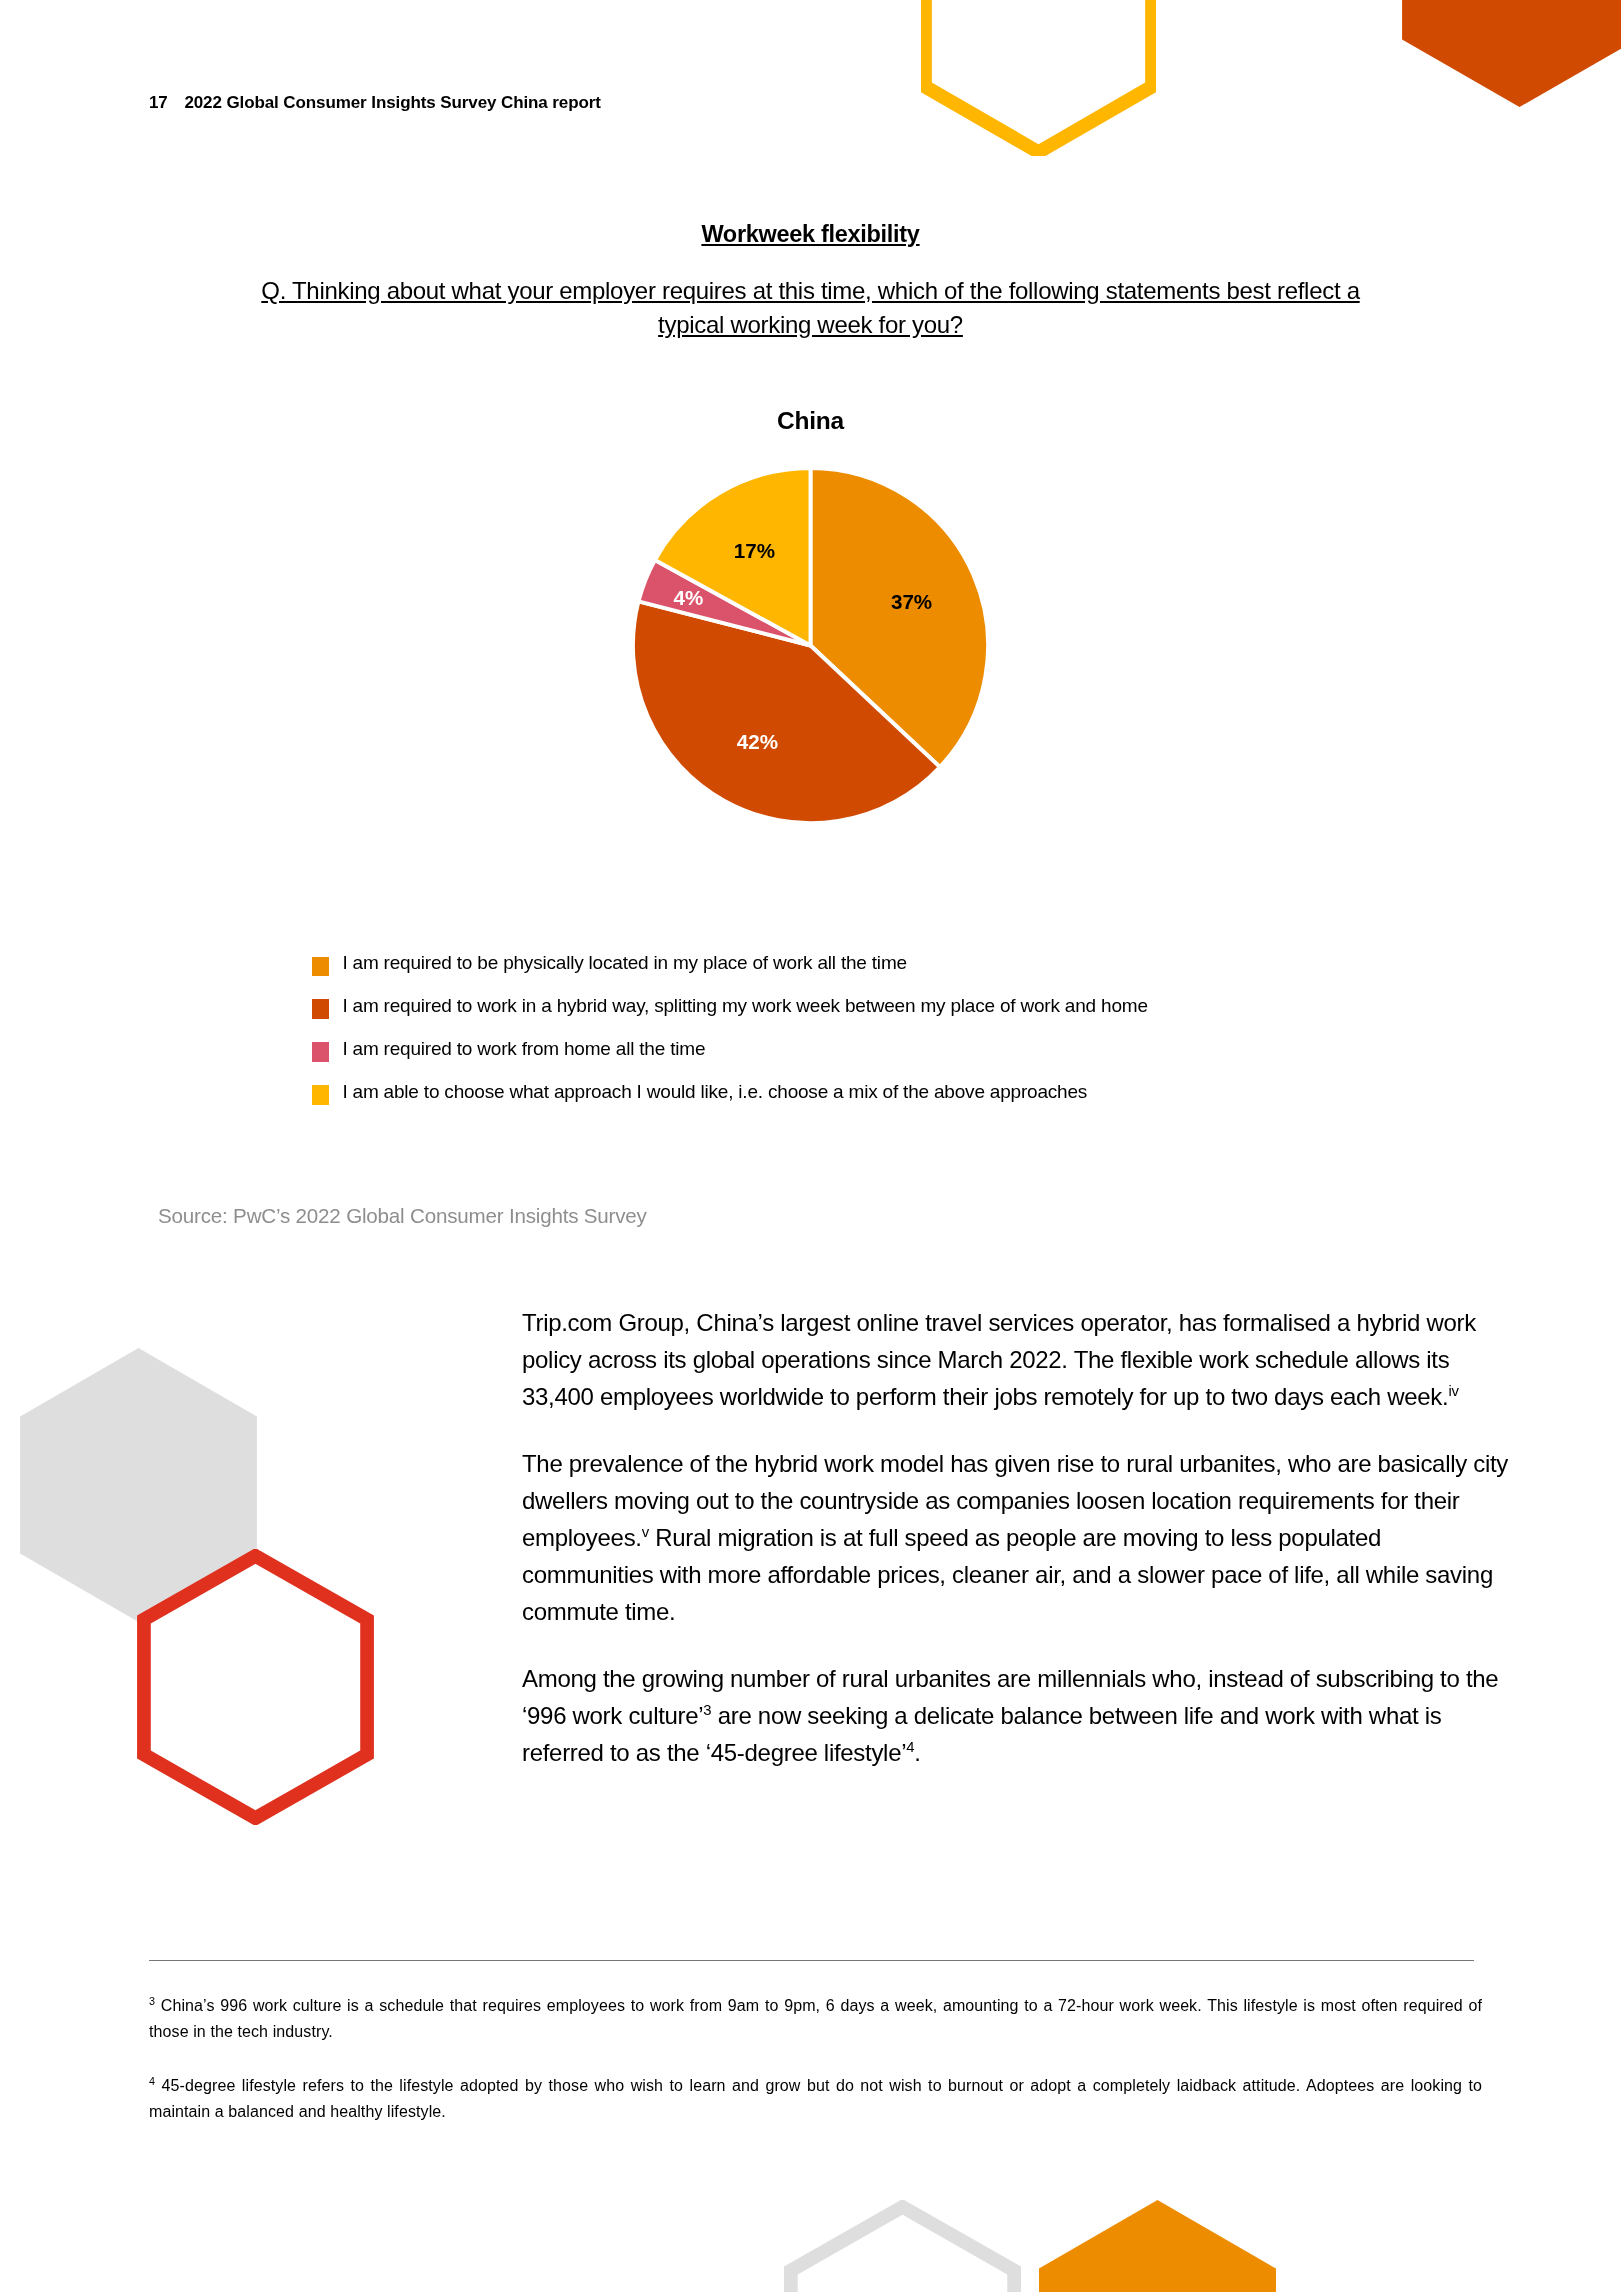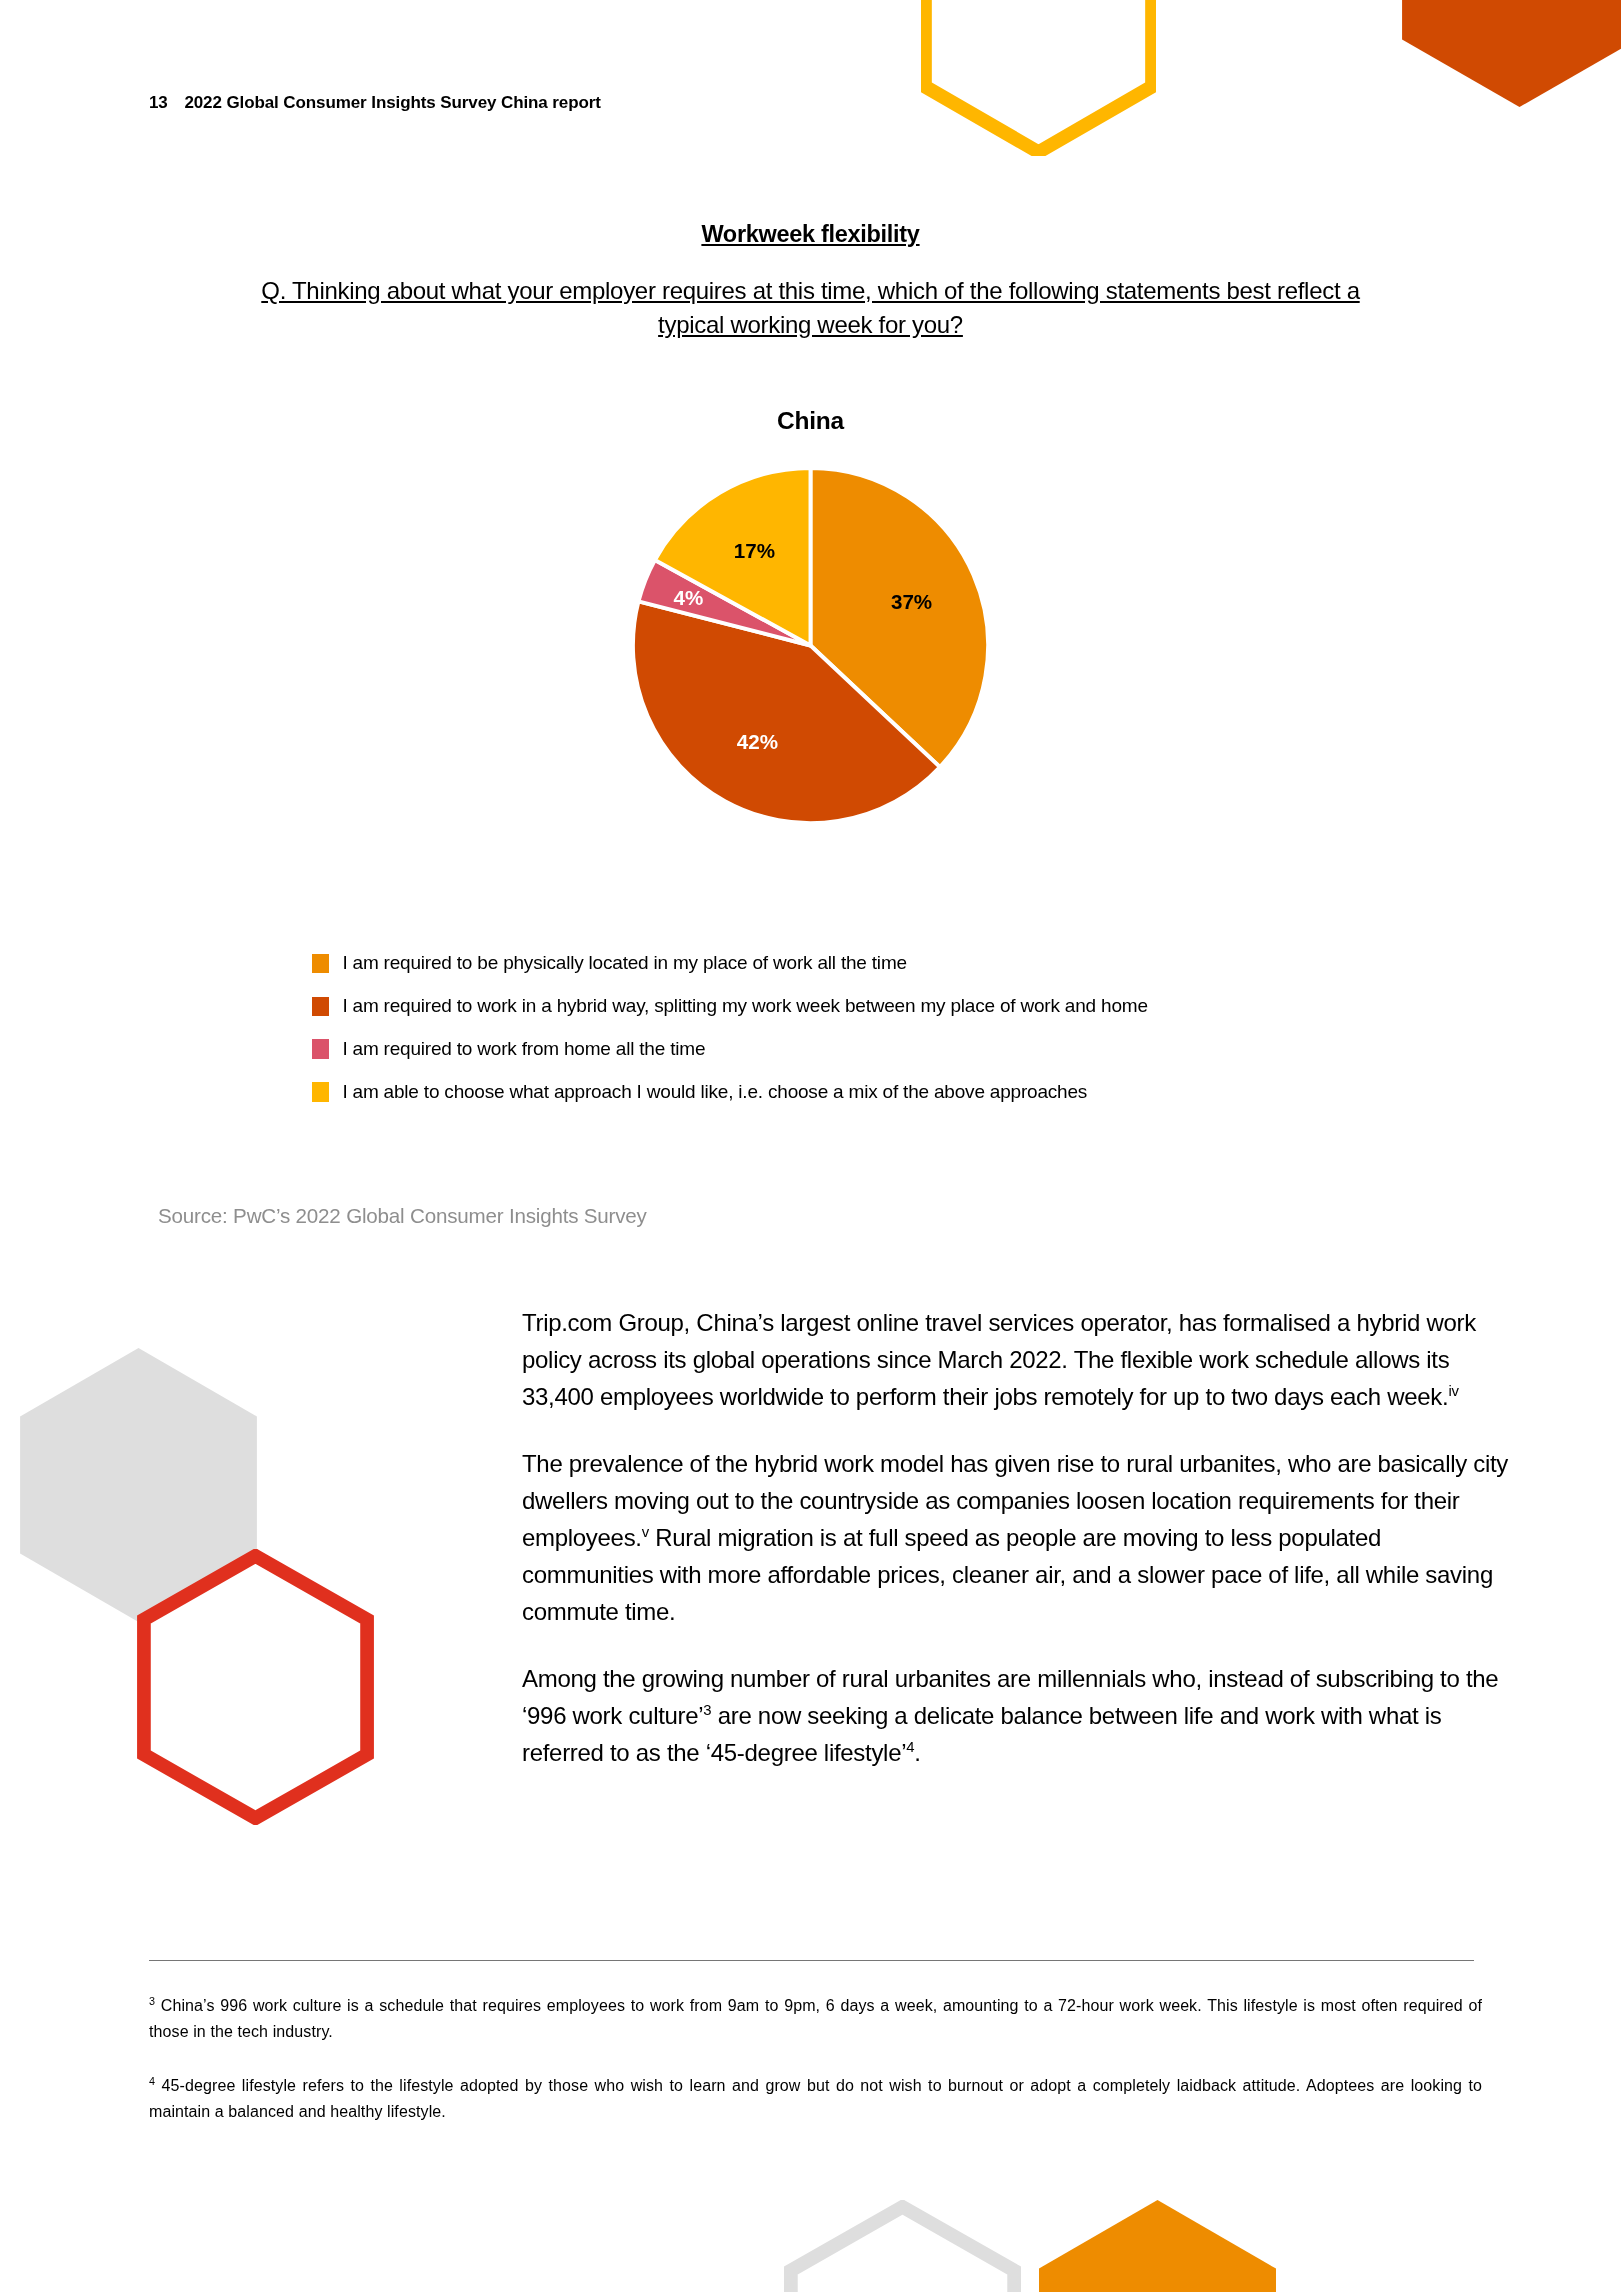--- a/index.html
+++ b/index.html
@@ -88,21 +88,21 @@
 
   
   #legend {
     position: absolute;
     top: 949px;
     left: 312px;
     width: 931px;
   }
   .legend-row {
     display: flex;
-    align-items: center;
+    align-items: flex-end;
     margin-bottom: 15.7px;
   }
   .legend-swatch {
     width: 16.7px;
     height: 19.6px;
     flex: 0 0 16.7px;
     margin-top: 2px;
     margin-right: 13.7px;
   }
   .legend-text {
@@ -186,21 +186,21 @@
 
 <svg class="deco" id="hex-bottom-grey" width="237" height="147" viewBox="0 0 242 150">
   <polygon points="121,7 235,72 235,210 121,275 7,210 7,72" fill="none" stroke="#DEDEDE" stroke-width="14"></polygon>
 </svg>
 
 <svg class="deco" id="hex-bottom-orange" width="237" height="147" viewBox="0 0 242 150">
   <polygon points="121,0 242,70 242,210 121,280 0,210 0,70" fill="#EE8C00"></polygon>
 </svg>
 
 <div id="page-header">
-  <span class="pagenum">13</span><span>2022 Global Consumer Insights Survey China report</span>
+  <span class="pagenum">17</span><span>2022 Global Consumer Insights Survey China report</span>
 </div>
 
 <div id="chart-block">
   <div id="chart-title">Workweek flexibility</div>
   <div id="chart-question">Q. Thinking about what your employer requires at this time, which of the following statements best reflect a typical working week for you?</div>
 </div>
 
 <div id="pies">
 
   <div class="pie-unit">

